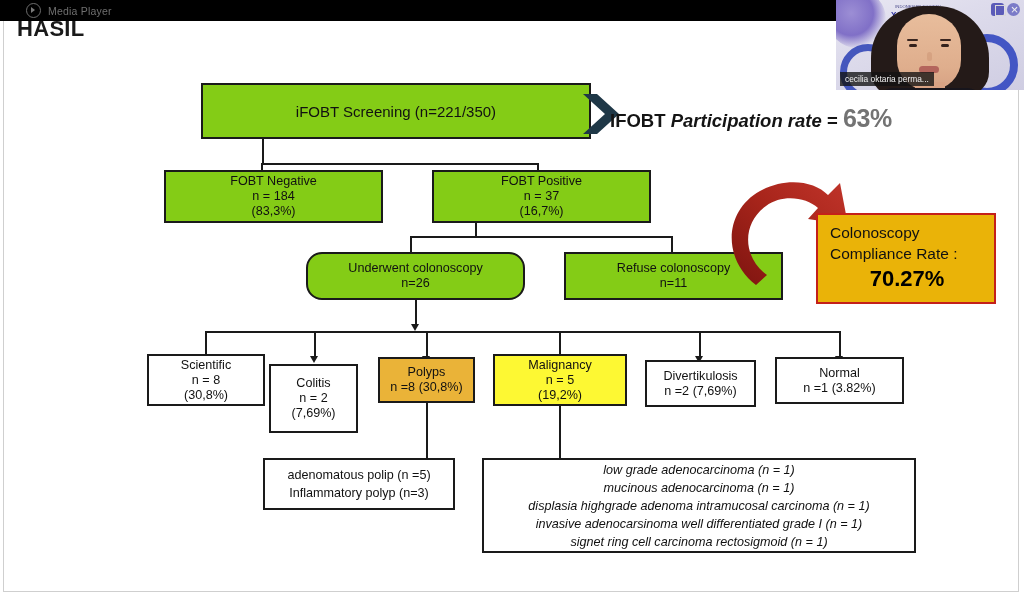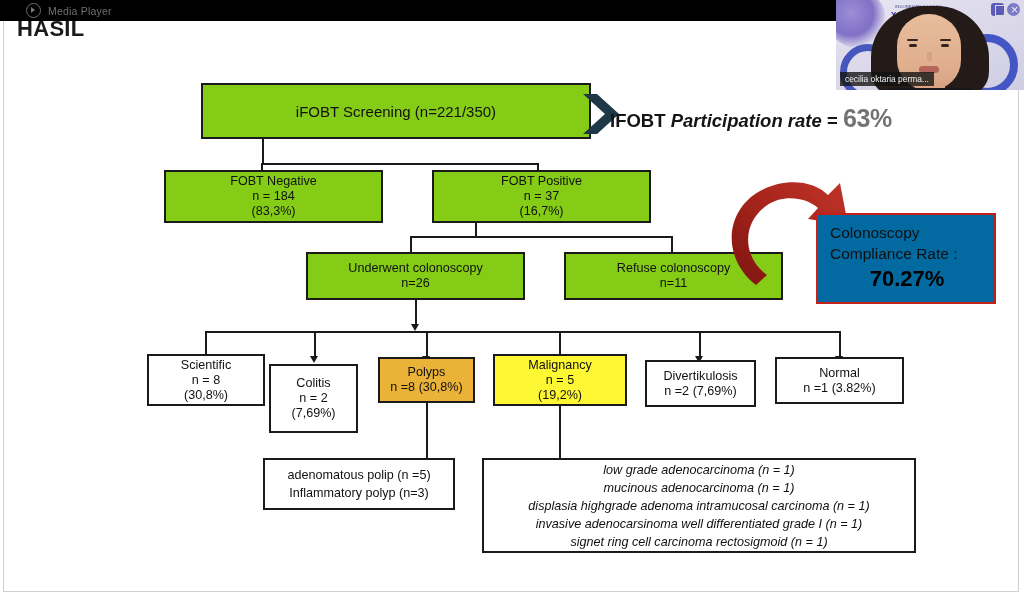--- a/index.html
+++ b/index.html
@@ -57,21 +57,21 @@
 
   
   .prate{
     position:absolute;white-space:nowrap;font-size:18.5px;font-weight:bold;color:#141414;
   }
   .prate .ital{font-style:italic;}
   .prate .big{color:#737373;font-size:25px;font-weight:bold;letter-spacing:-.3px;}
 
   
   .compliance{
-    position:absolute;box-sizing:border-box;background:#0369a1;border:2.5px solid #c4201a;
+    position:absolute;box-sizing:border-box;background:#eab308;border:2.5px solid #c4201a;
     padding:7px 10px 8px 12px;
   }
   .compliance .l1,.compliance .l2{font-size:15.5px;color:#111;line-height:21px;white-space:nowrap;}
   .compliance .l3{font-size:22px;font-weight:bold;color:#000;text-align:center;line-height:27px;margin-top:1px;}
 
   .redarrow{position:absolute;}
 
   
   .detail{
     position:absolute;box-sizing:border-box;background:#ffffff;border:2px solid #1a1a1a;
@@ -192,21 +192,21 @@
       <span class="ln">(16,7%)</span>
     </div>
 
     <div class="vline" style="left:471px;top:202px;height:14px;"></div>
     <div class="hline" style="left:406px;top:215px;width:262px;"></div>
     <div class="vline" style="left:406px;top:215px;height:21px;"></div>
     <div class="arrowdown" style="left:402px;top:233px;"></div>
     <div class="vline" style="left:667px;top:215px;height:21px;"></div>
     <div class="arrowdown" style="left:663px;top:233px;"></div>
 
-    <div class="box" style="left:302px;top:231px;width:219px;height:48px;">
+    <div class="box" style="left:302px;top:231px;width:219px;height:48px;border-radius:16px;">
       <span class="ln">Underwent colonoscopy</span>
       <span class="ln">n=26</span>
     </div>
 
     <div class="box" style="left:560px;top:231px;width:219px;height:48px;">
       <span class="ln">Refuse colonoscopy</span>
       <span class="ln">n=11</span>
     </div>
 
     <svg class="redarrow" style="left:716px;top:156px;" width="134" height="112" viewBox="0 0 134 112">

